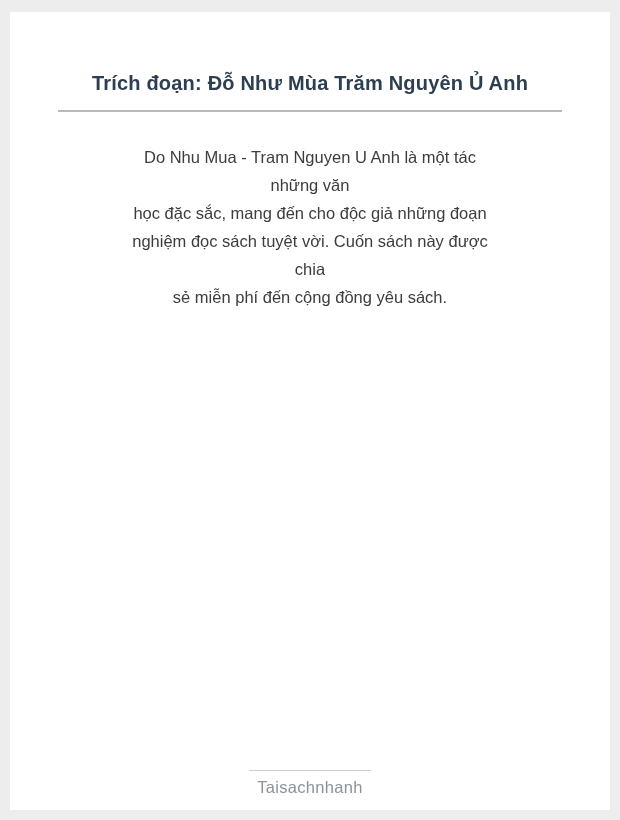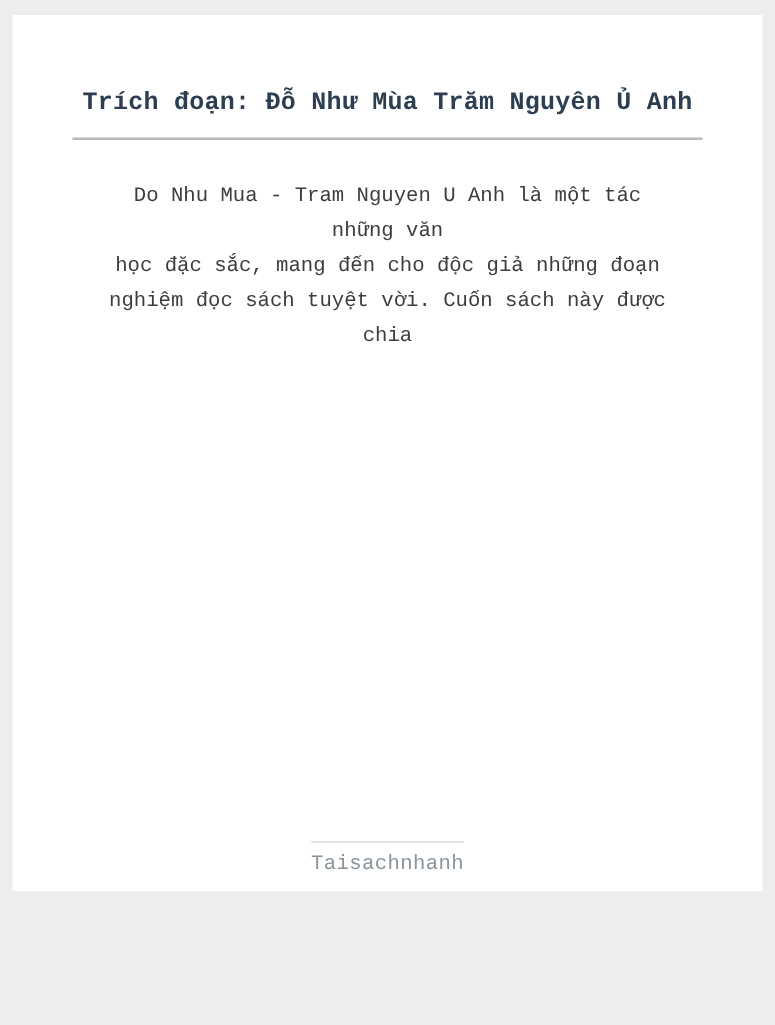--- a/index.html
+++ b/index.html
@@ -10,24 +10,23 @@
     background: #ededed;
     position: relative;
     overflow: hidden;
     font-family: "Liberation Sans", "DejaVu Sans", sans-serif;
   }
   .page-card {
     position: absolute;
     left: 10px;
     top: 12px;
     width: 600px;
-    height: 701px;
+    height: 798px;
     background: #ffffff;
     padding: 0 48px;
-    font-family: Liberation Mono, monospace;
   }
   .page-title {
     margin: 58px 0 0 0;
     text-align: center;
     font-size: 20px;
     font-weight: 600;
     letter-spacing: 0.2px;
     color: #2c3e50;
     line-height: 26px;
   }
@@ -72,20 +71,21 @@
   <h1 class="page-title">Trích đoạn: Đỗ Như Mùa Trăm Nguyên Ủ Anh</h1>
 
   <hr class="title-divider">
 
   <div class="excerpt">
     <div class="excerpt-line">Do Nhu Mua - Tram Nguyen U Anh là một tác</div>
     <div class="excerpt-line">những văn</div>
     <div class="excerpt-line">học đặc sắc, mang đến cho độc giả những đoạn</div>
     <div class="excerpt-line">nghiệm đọc sách tuyệt vời. Cuốn sách này được</div>
     <div class="excerpt-line">chia</div>
+    <div class="excerpt-line">sẻ miễn phí đến cộng đồng yêu sách.</div>
   </div>
 
   <div class="page-footer">
     <hr class="footer-divider">
     <div class="footer-brand">Taisachnhanh</div>
   </div>
 
 </div>
 
 </body></html>

